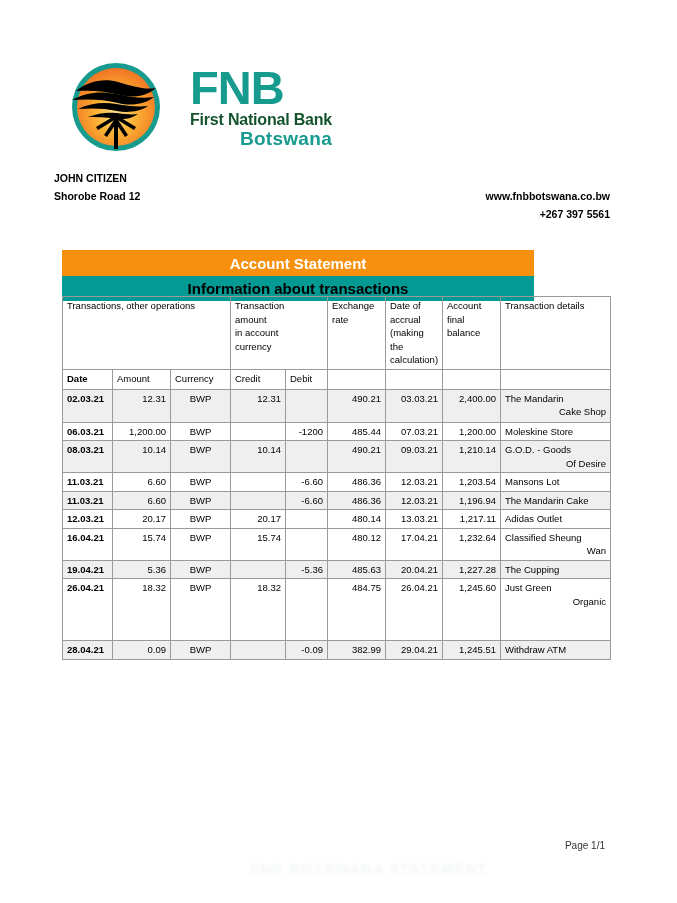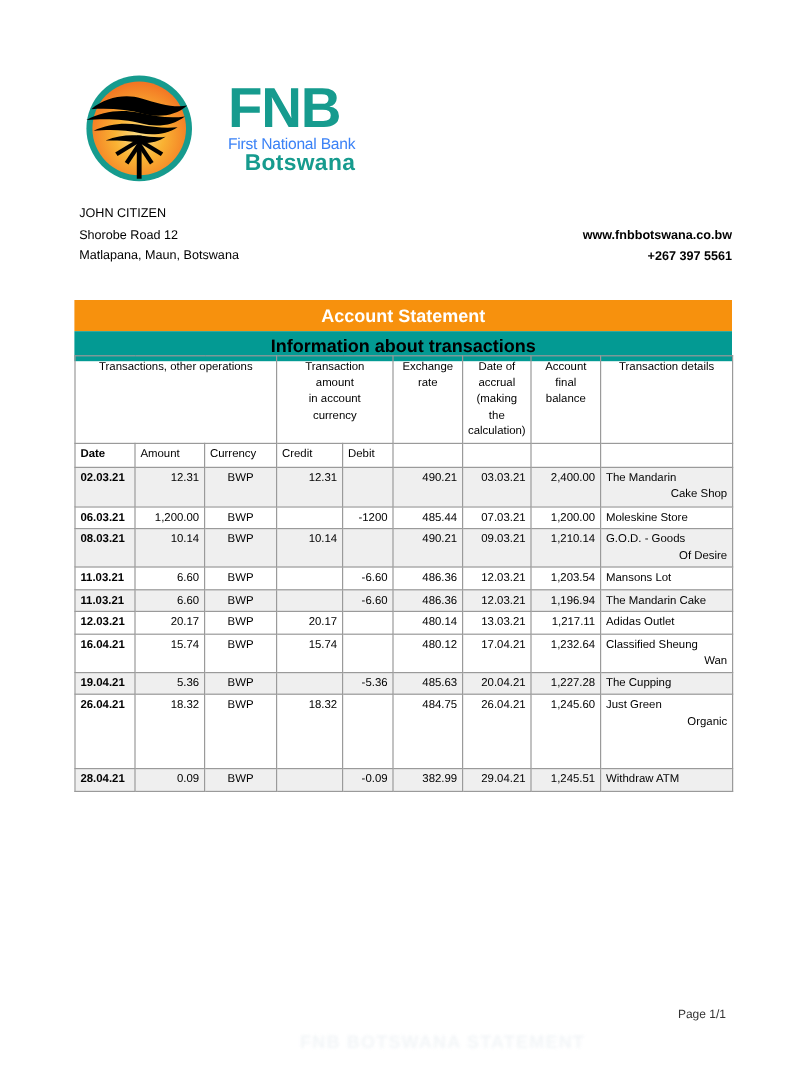--- a/index.html
+++ b/index.html
@@ -36,60 +36,60 @@
     line-height: 1;
   }
   .logo-fnb {
     font-size: 47px;
     font-weight: bold;
     color: #169b8e;
     letter-spacing: -1px;
     line-height: 0.95;
   }
   .logo-sub {
-    font-size: 13px;
-    font-weight: normal;
-    color: #3b82f6;
+    font-size: 16px;
+    font-weight: bold;
+    color: #14532d;
     letter-spacing: -0.2px;
     margin-top: 1px;
   }
   .logo-country {
     font-size: 19px;
     font-weight: bold;
     color: #169b8e;
     text-align: right;
     margin-top: 1px;
     letter-spacing: 0.3px;
   }
 
   
   .addr {
     position: absolute;
-    left: 66px;
+    left: 54px;
     top: 170px;
     font-size: 10.5px;
-    font-weight: normal;
+    font-weight: bold;
     line-height: 17.5px;
   }
   .contact {
     position: absolute;
     right: 67px;
     top: 188px;
     font-size: 10.5px;
     font-weight: bold;
     line-height: 17.5px;
     text-align: right;
   }
 
   
   .banner-wrap {
     position: absolute;
     left: 62px;
     top: 250px;
-    width: 548px;
+    width: 472px;
   }
   .banner-orange {
     background: #f7910d;
     color: #ffffff;
     font-size: 15px;
     font-weight: bold;
     text-align: center;
     padding: 5px 0 4px 0;
   }
   .banner-teal {
@@ -112,21 +112,21 @@
     font-size: 9.5px;
   }
   .stmt-table td, .stmt-table th {
     border: 1px solid #9a9a9a;
     padding: 2px 4px;
     vertical-align: top;
     font-weight: normal;
     text-align: left;
     line-height: 13.5px;
   }
-  .hdr-top td { height: 62px; text-align: center; }
+  .hdr-top td { height: 62px; }
   .hdr-group {
     font-weight: bold;
     font-size: 9.5px;
   }
   .hdr-sub td {
     height: 15px;
     vertical-align: top;
   }
   .hdr-sub td.b { font-weight: bold; }
 
@@ -195,21 +195,20 @@
   <div class="logo-words">
     <div class="logo-fnb">FNB</div>
     <div class="logo-sub">First National Bank</div>
     <div class="logo-country">Botswana</div>
   </div>
 </div>
 
 <div class="addr">
   <div>JOHN CITIZEN</div>
   <div>Shorobe Road 12</div>
-  <div>Matlapana, Maun, Botswana</div>
 </div>
 
 <div class="contact">
   <div>www.fnbbotswana.co.bw</div>
   <div>+267 397 5561</div>
 </div>
 
 <div class="banner-wrap">
   <div class="banner-orange">Account Statement</div>
   <div class="banner-teal">Information about transactions</div>

